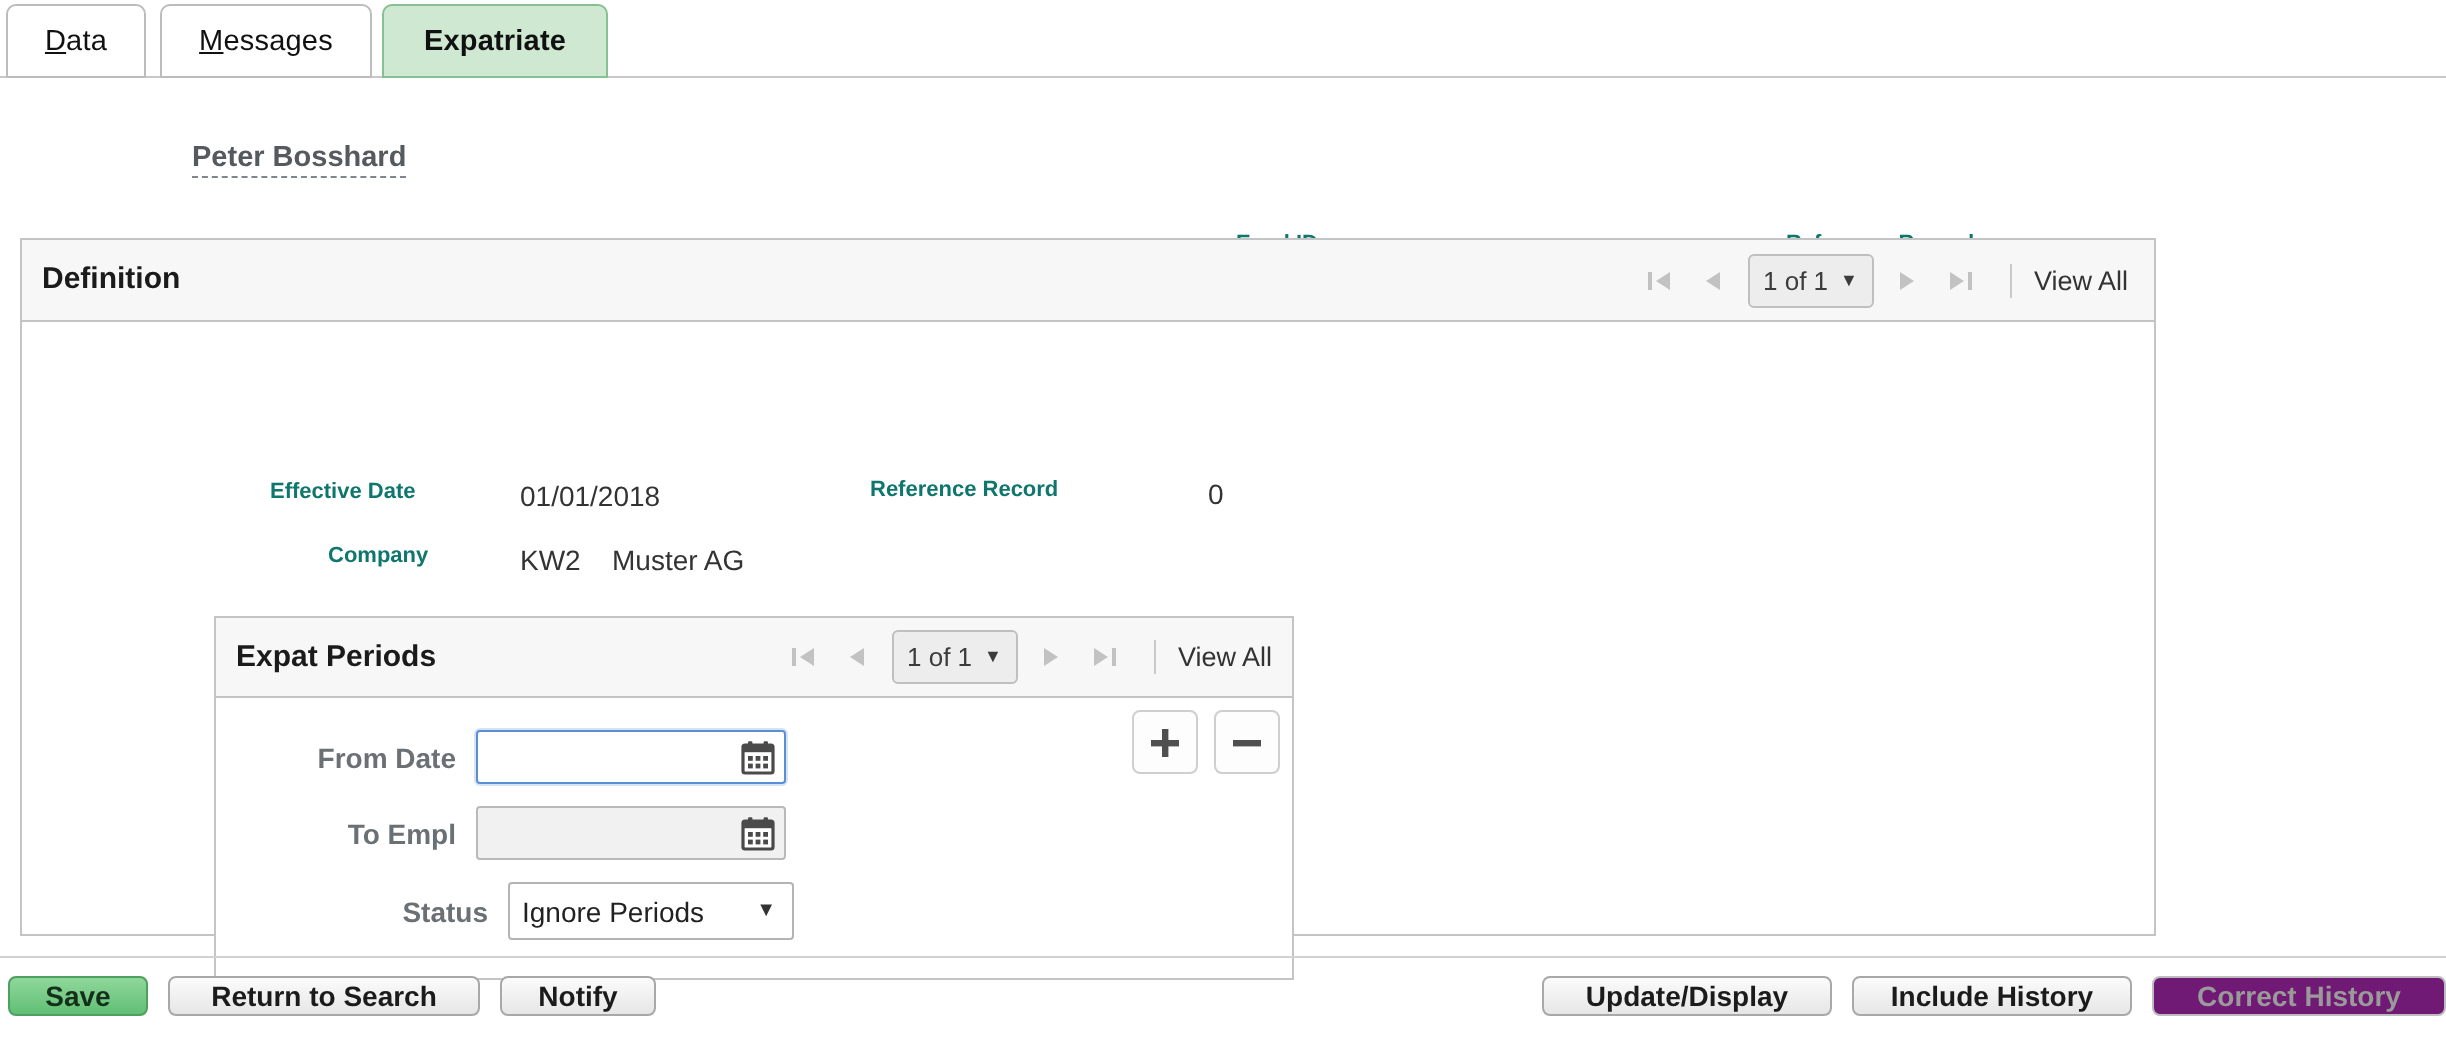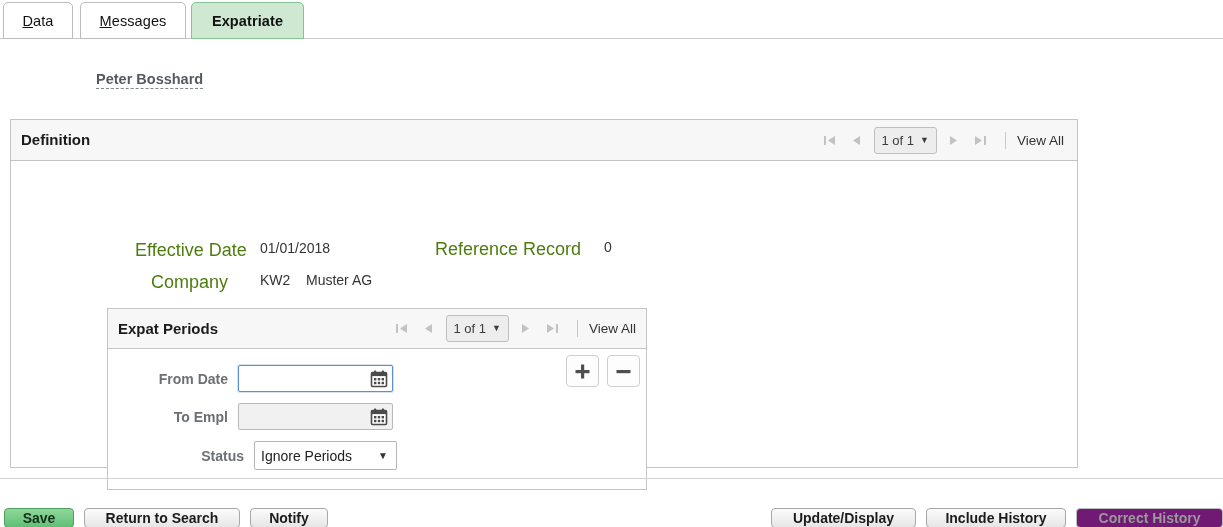--- a/index.html
+++ b/index.html
@@ -46,21 +46,21 @@
 
   
   .hdr { position: absolute; left: 0; top: 39px; width: 1223px; height: 70px; margin-left: 16px; }
   .emp-name {
     position: absolute; left: 80px; top: 32px;
     font-size: 14.5px; font-weight: bold; color: #555a5f;
     border-bottom: 1px dashed #7f868d;
     padding-bottom: 1px;
     cursor: pointer;
   }
-  .fl-lbl { font-size: 18px; font-weight: normal; color: #4d7c0f; }
+  .fl-lbl { font-size: 11px; font-weight: bold; color: #0f766e; }
   .fl-val { font-size: 14px; color: #333333; }
   #empl-id-label     { position: absolute; left: 602px; top: 77px; }
   #empl-id-value     { position: absolute; left: 674px; top: 77px; }
   #ref-rec-label-top { position: absolute; left: 877px; top: 77px; }
   #ref-rec-value-top { position: absolute; left: 1037px; top: 77px; }
 
   
   .panel {
     position: absolute; left: 10px; top: 119px;
     width: 1068px; height: 349px;
@@ -107,21 +107,21 @@
     font-size: 13.5px; color: #333333; cursor: pointer; white-space: nowrap;
   }
   #def-pager { right: 13px; top: 7px; }
 
   
   .panel-body { position: relative; height: 306px; }
   #eff-date-label { position: absolute; left: 124px; top: 79px; }
   #eff-date-value { position: absolute; left: 249px; top: 79px; }
   #ref-rec-label   { position: absolute; left: 424px; top: 78px; }
   #ref-rec-value   { position: absolute; left: 593px; top: 78px; }
-  #company-label   { position: absolute; left: 140px; top: 111px; }
+  #company-label   { position: absolute; left: 153px; top: 111px; }
   #company-code    { position: absolute; left: 249px; top: 111px; }
   #company-name    { position: absolute; left: 295px; top: 111px; }
 
   
   .grid {
     position: absolute; left: 96px; top: 147px;
     width: 540px; height: 182px;
     border: 1px solid #c4c4c4;
     background: #ffffff;
   }
@@ -204,21 +204,20 @@
     width: 1223px; height: 1px; background: #d2d2d2;
   }
   .btn {
     position: absolute; top: 488px; height: 20px;
     border: 1px solid #a8a8a8; border-radius: 4px;
     background: linear-gradient(#fbfbfb, #e6e6e6);
     font-family: "Liberation Sans", sans-serif;
     font-size: 14px; font-weight: bold; color: #1b1b1b;
     display: flex; align-items: center; justify-content: center;
     cursor: pointer;
-    margin-top: 20px;
   }
   .btn.save {
     background: linear-gradient(#8fd79b, #61bf74);
     border-color: #4f9f60; color: #14301b;
   }
   .btn.disabled {
     background: #701a75; border-color: #bdbdbd; color: #9a9a9a;
     cursor: default;
   }
   #btn-save           { left: 4px;   width: 70px; }

